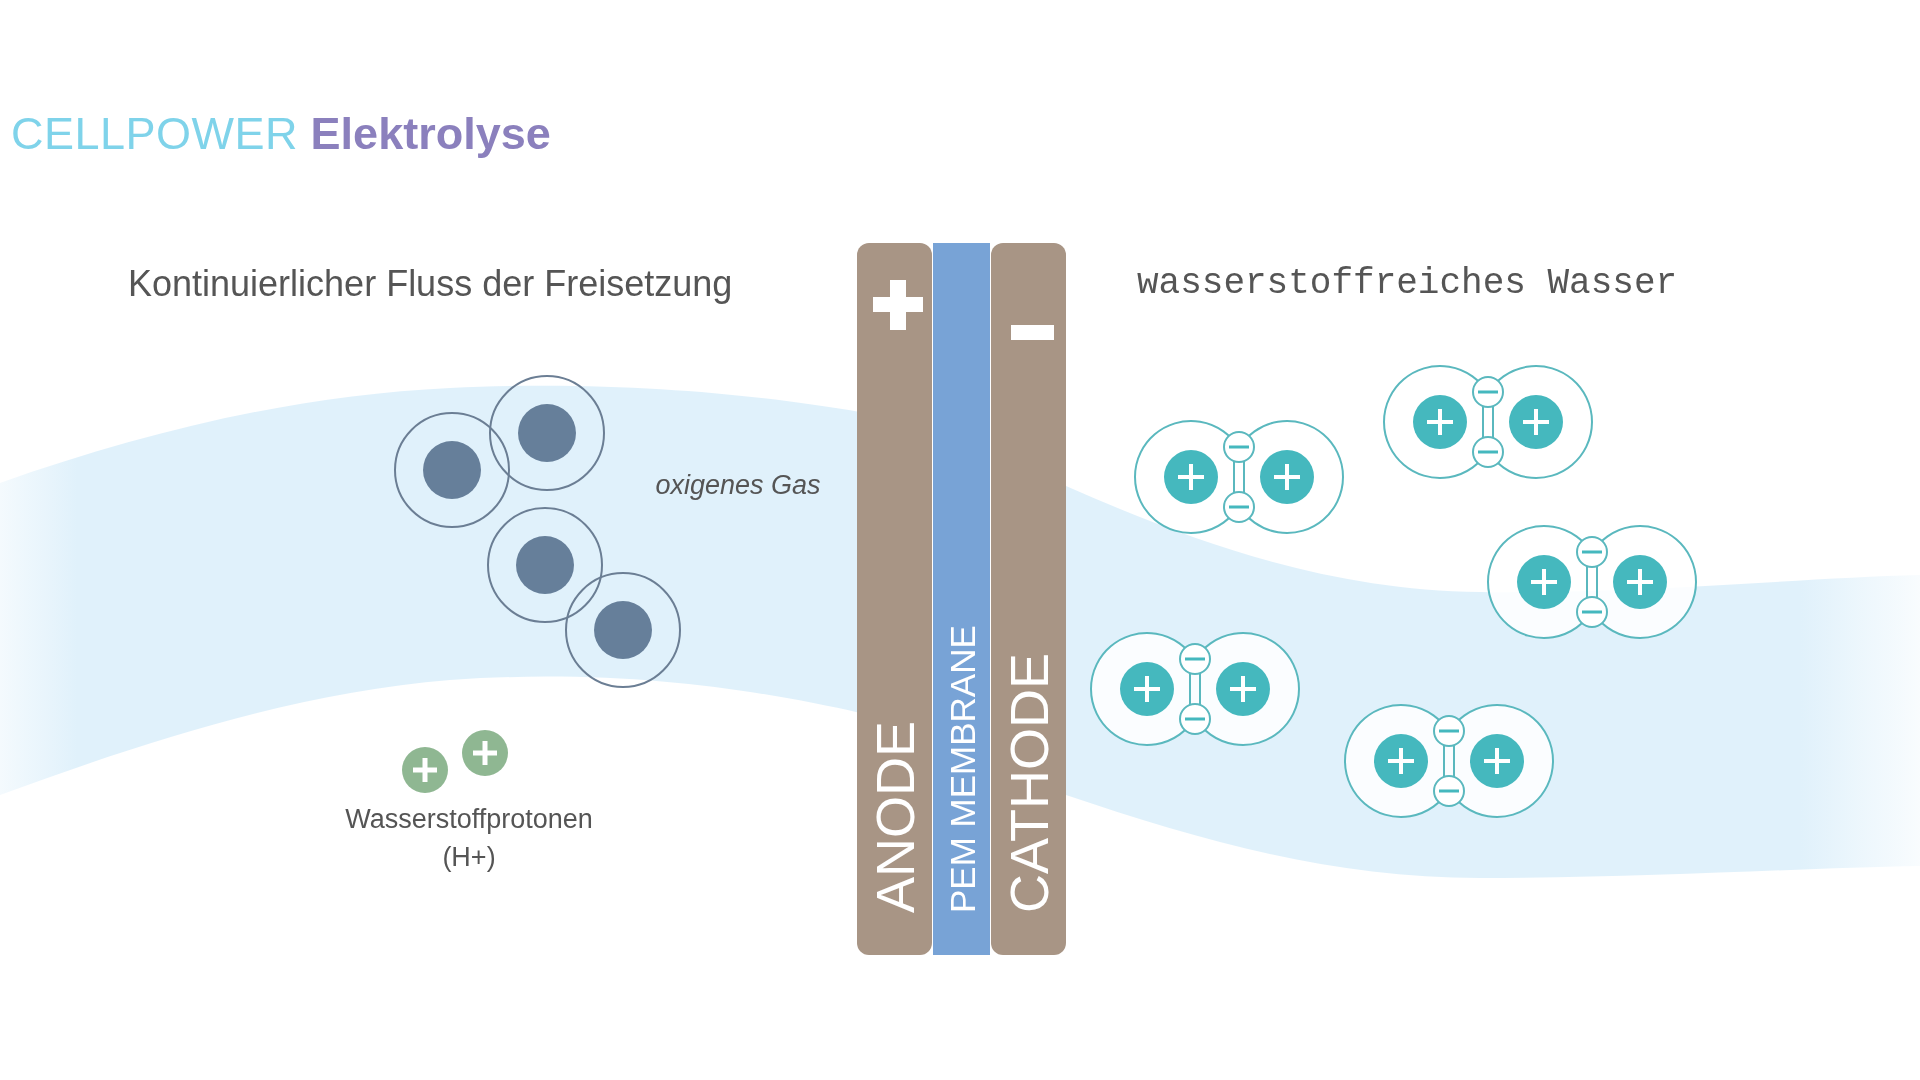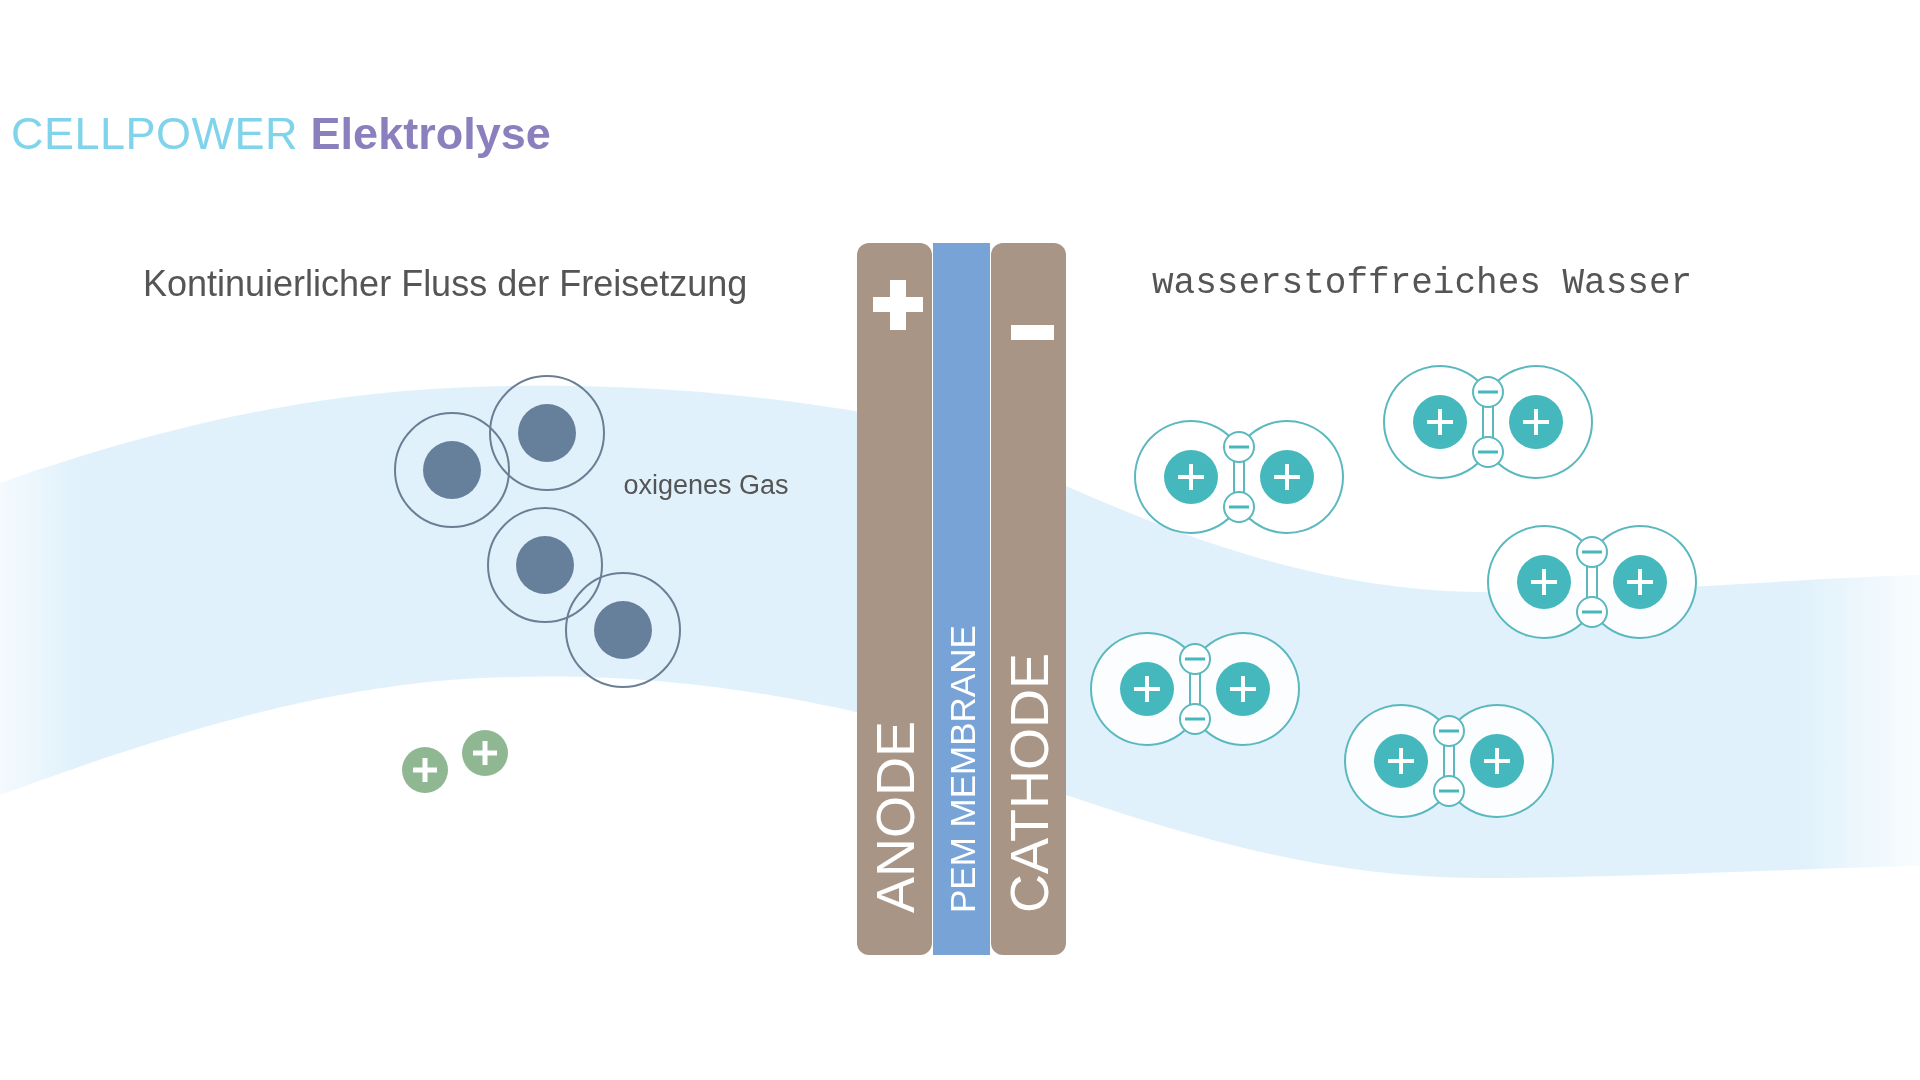--- a/index.html
+++ b/index.html
@@ -1,21 +1,21 @@
 <!DOCTYPE html>
 <html><head>
 <meta charset="utf-8">
 <style>
   html, body { margin:0; padding:0; background:#ffffff; }
   body { width:1920px; height:1080px; position:relative; overflow:hidden; font-family:"Liberation Sans", sans-serif; }
   #stage { position:absolute; left:0; top:0; width:1920px; height:1080px; }
   .title { position:absolute; left:0; width:1920px; top:106px; text-align:left; font-size:45px; line-height:56px; white-space:nowrap;padding-left:11px; }
   .title .brand { color:#7fd3ea; font-weight:normal; letter-spacing:0.5px; }
   .title .sub { color:#8b80bd; font-weight:bold; }
-  .heading { position:absolute; font-size:36px; color:#555555; white-space:nowrap; line-height:44px;margin-left:15px; }
+  .heading { position:absolute; font-size:36px; color:#555555; white-space:nowrap; line-height:44px; }
   .label { position:absolute; font-size:27px; color:#555555; text-align:center; white-space:nowrap; line-height:38px; }
   .label sub { font-size:16px; vertical-align:-5px; }
   .bar { position:absolute; top:243px; height:712px; }
   .anode { left:857px; width:75px; background:#a89585; border-radius:12px; }
   .membrane { left:933px; width:57px; top:243px; background:#78a3d6; }
   .cathode { left:991px; width:75px; background:#a89585; border-radius:12px; }
   .vtext { position:absolute; bottom:22px; left:50%; transform-origin:0 0; transform:rotate(-90deg); white-space:nowrap; color:#ffffff; }
   .anode .vtext { font-size:54px; line-height:54px; margin-left:-27px; }
   .membrane .vtext { font-size:35px; line-height:35px; margin-left:-17px; }
   .cathode .vtext { font-size:54px; line-height:54px; margin-left:-27px; }
@@ -164,17 +164,21 @@
     <div class="vtext" style="bottom: auto; top: 670px;">ANODE</div>
   </div>
   <div class="bar membrane">
     <div class="vtext" style="bottom: auto; top: 670px;">PEM MEMBRANE</div>
   </div>
   <div class="bar cathode">
     <div class="sign sign-minus"></div>
     <div class="vtext" style="bottom: auto; top: 670px;">CATHODE</div>
   </div>
 
-  <div class="label" style="left:596px; width:220px; top:466px;">
+  <div class="label" style="left:628px; width:220px; top:466px;font-style:italic;">
     <div>oxigenes Gas</div>
   </div>
 
+  <div class="label" style="left:309px; width:320px; top:800px;">
+    <div>Wasserstoffprotonen</div>
+    <div>(H+)</div>
+  </div>
 </div>
 
 </body></html>

